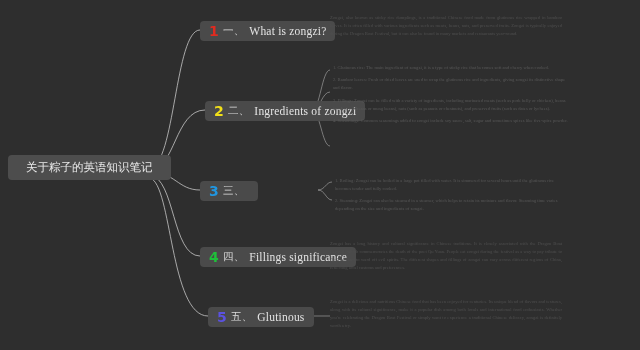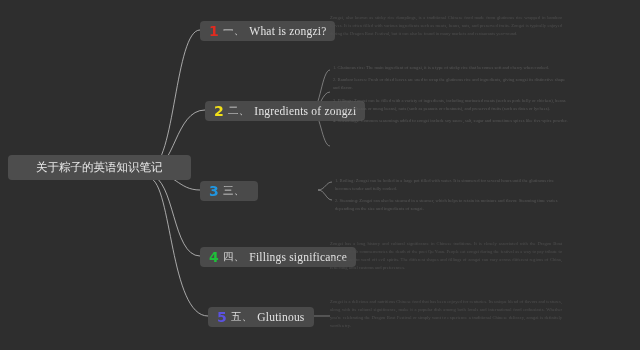--- a/index.html
+++ b/index.html
@@ -23,21 +23,21 @@
     white-space:nowrap;
     box-sizing:border-box;
     display:flex;align-items:center;
   }
   .root{
     left:8px;top:155px;
     background:#4d4d4d;
     font-family:"DejaVu Sans", sans-serif;
     font-size:11.5px;
     color:#e9e9e9;
-    padding:5px 28px;
+    padding:5px 18px;
     border-radius:4px;
   }
   .branch{font-size:11px;color:#e4e4e4;letter-spacing:.2px;}
   .num{
     font-family:"DejaVu Sans", sans-serif;
     font-weight:bold;font-size:14px;
     margin-right:4px;line-height:1;
   }
   .cn{
     font-family:"DejaVu Sans", sans-serif;

